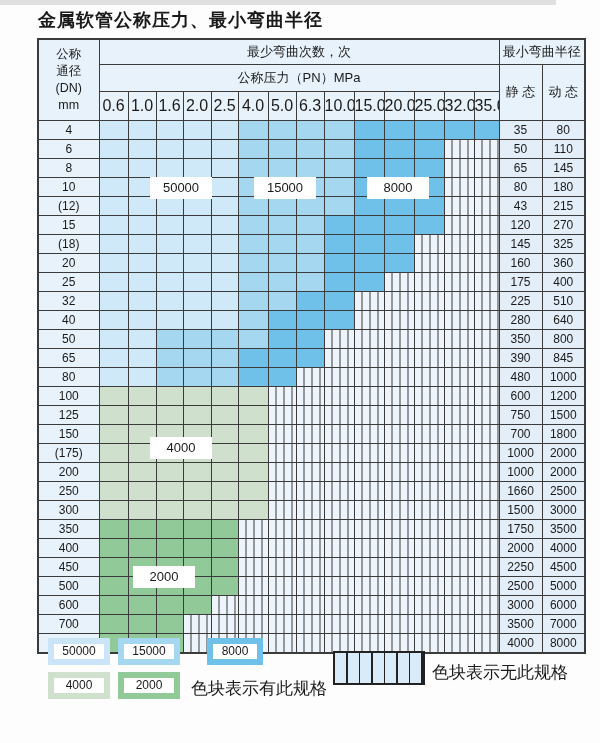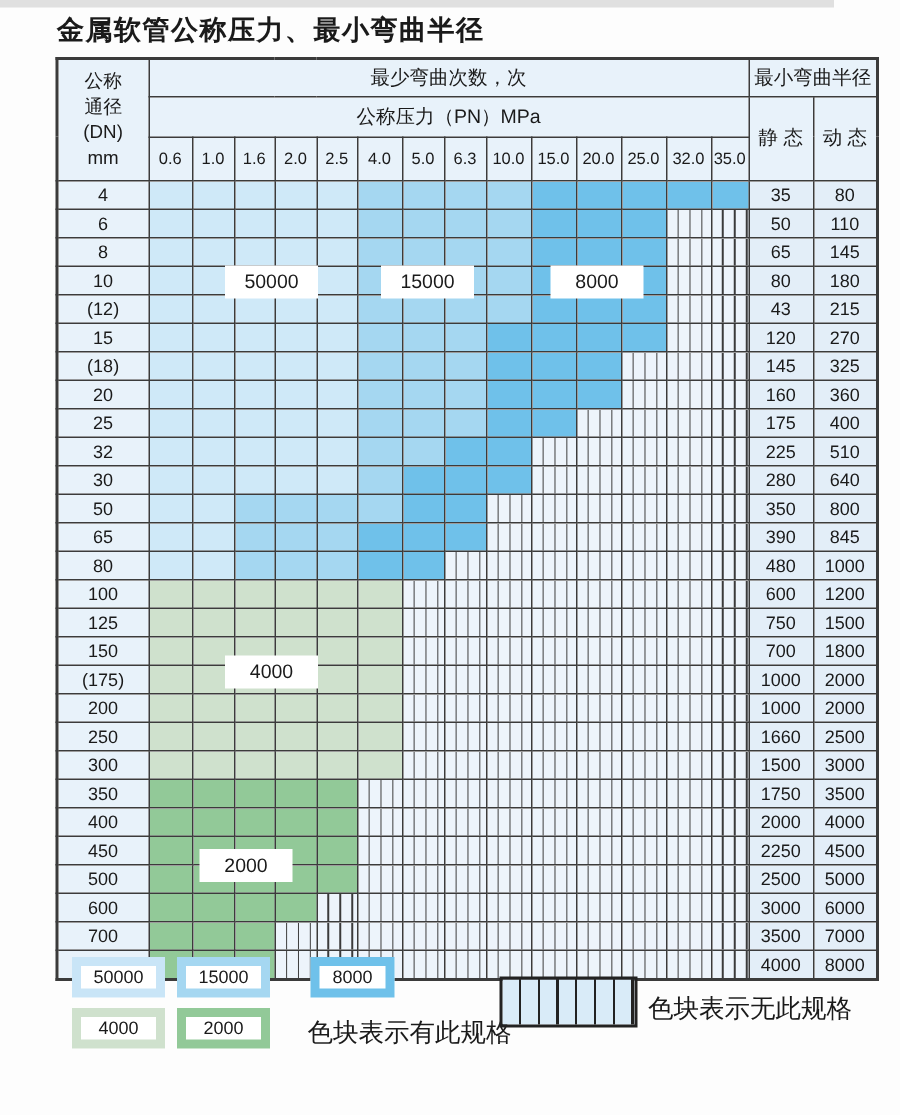--- a/index.html
+++ b/index.html
@@ -5,21 +5,21 @@
   html,body{margin:0;padding:0;}
   body{width:600px;height:743px;position:relative;background:#fdfdfd;
        font-family:"Liberation Sans", sans-serif;color:#1a1a1a;}
   .topedge{position:absolute;left:0;top:0;width:556px;height:5px;background:#e0e0e0;}
   .title{position:absolute;left:38px;top:8px;font-size:18px;font-weight:bold;
          letter-spacing:1px;font-family:"DejaVu Serif", serif;}
   table{position:absolute;left:37px;top:38px;width:547px;border-collapse:collapse;
         table-layout:fixed;border:2px solid #3b3b3b;}
   td{border:1px solid #3b3b3b;padding:0;overflow:hidden;}
   .hc{background:#e8f2fa;text-align:center;font-size:13px;}
-  .pv{font-size:11px;height:28px;}
+  .pv{font-size:16px;height:28px;}
   .dnh{font-size:12.5px;line-height:17px;}
   .dnc{background:#e8f2fa;text-align:center;font-size:12px;height:18px;}
   .rv{background:#e3eef8;text-align:center;font-size:12px;margin-top:36px;}
   .zL{background:#cfe9f8;}
   .zM{background:#a5d7f1;}
   .zD{background:#6fc1ea;}
   .zG{background:#cfe1cd;}
   .zE{background:#92c998;}
   .zX{background:repeating-linear-gradient(to right,#edf4fb 0,#edf4fb 7px,#3b3b3b 7px,#3b3b3b 8px);}
   .zlabel{position:absolute;width:62px;height:22px;background:#fff;text-align:center;
@@ -30,21 +30,21 @@
   .zl4{left:150px;top:437px;}
   .zl5{left:133px;top:566px;}
   .sw{position:absolute;width:50px;height:15px;border:6px solid;background:#fff;
       text-align:center;font-size:12px;line-height:15px;}
   .sw1{left:48px;top:638px;border-color:#c9e5f7;}
   .sw2{left:118px;top:638px;border-color:#a5d7f1;}
   .sw3{left:207px;top:638px;border-color:#6fc1ea;width:44px;}
   .sw4{left:48px;top:672px;border-color:#cfe1cd;}
   .sw5{left:118px;top:672px;border-color:#92c998;}
   .lgtext{position:absolute;font-size:17px;}
-  .hastext{left:205px;top:677px;}
+  .hastext{left:191px;top:677px;}
   .notext{left:432px;top:661px;}
   .hatchbox{position:absolute;left:333px;top:651px;width:88px;height:30px;
             border:2px solid #222;
             background:repeating-linear-gradient(to right,#d9ebf8 0,#d9ebf8 11px,#222 11px,#222 12.5px);}
 </style>
 </head>
 <body>
 
 <div class="topedge"></div>
 
@@ -281,21 +281,21 @@
         <td class="zD"></td>
         <td class="zX"></td>
         <td class="zX"></td>
         <td class="zX"></td>
         <td class="zX"></td>
         <td class="zX"></td>
         <td class="rv">225</td>
         <td class="rv">510</td>
       </tr>
       <tr style="height:18px">
-        <td class="dnc">30</td>
+        <td class="dnc">40</td>
         <td class="zL"></td>
         <td class="zL"></td>
         <td class="zL"></td>
         <td class="zL"></td>
         <td class="zL"></td>
         <td class="zM"></td>
         <td class="zD"></td>
         <td class="zD"></td>
         <td class="zD"></td>
         <td class="zX"></td>

